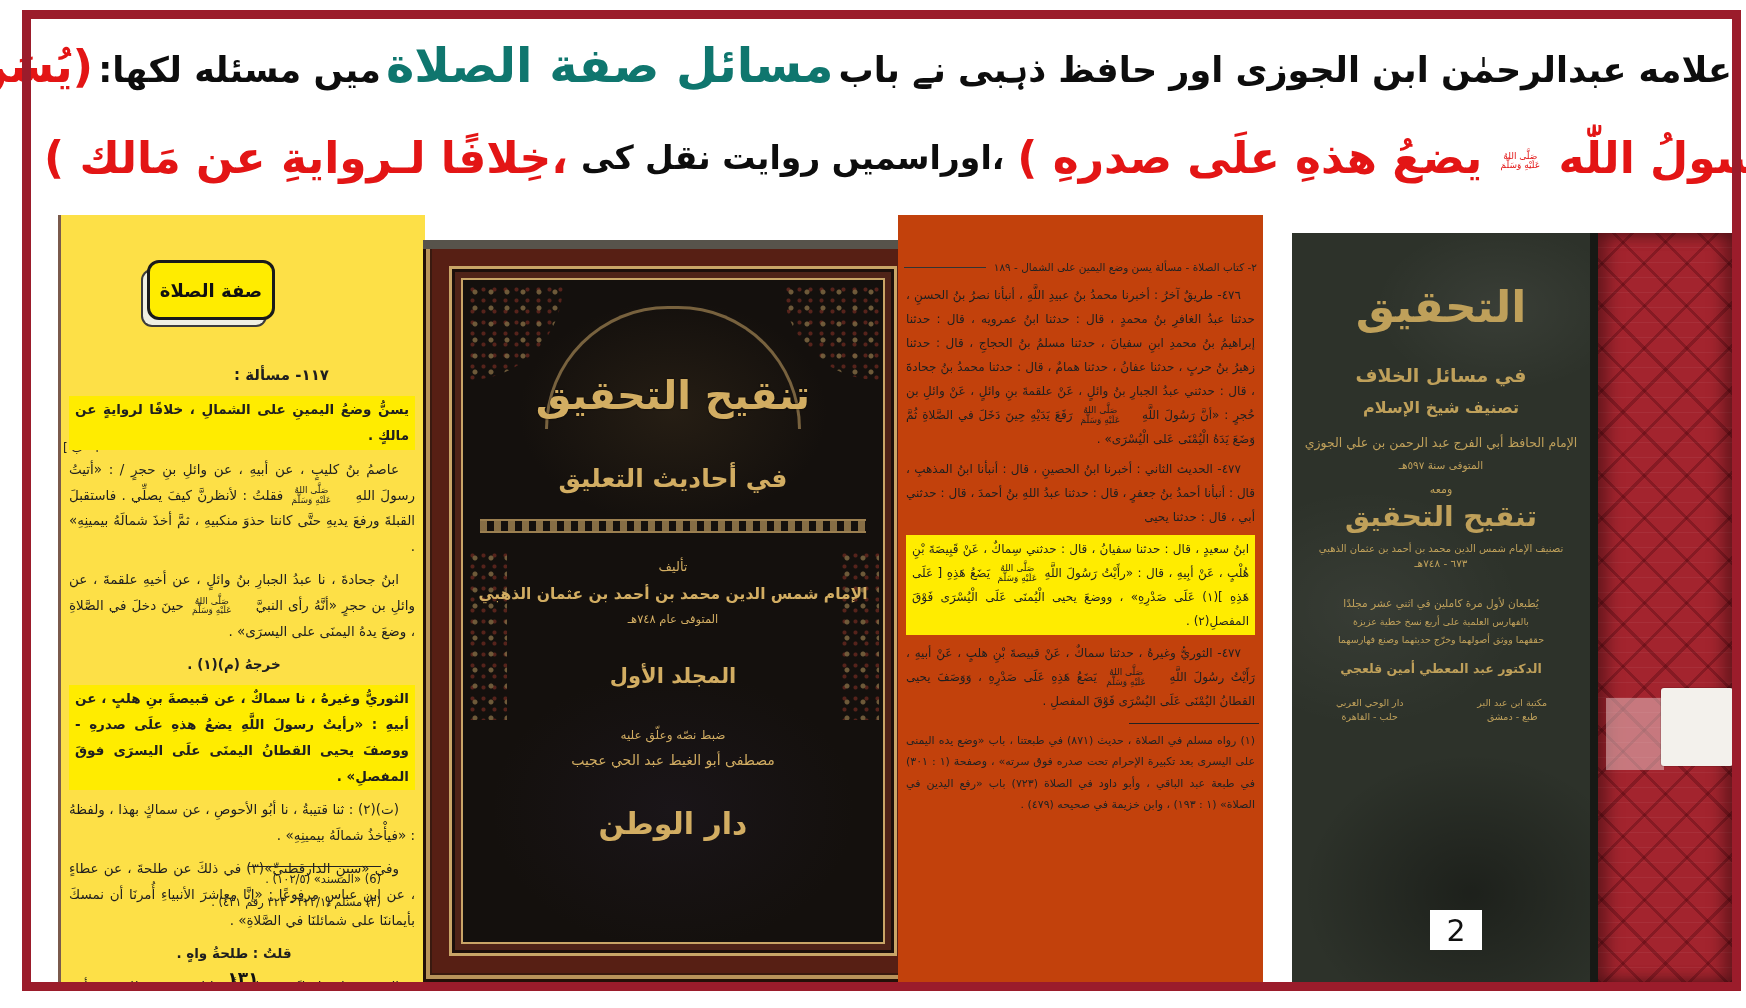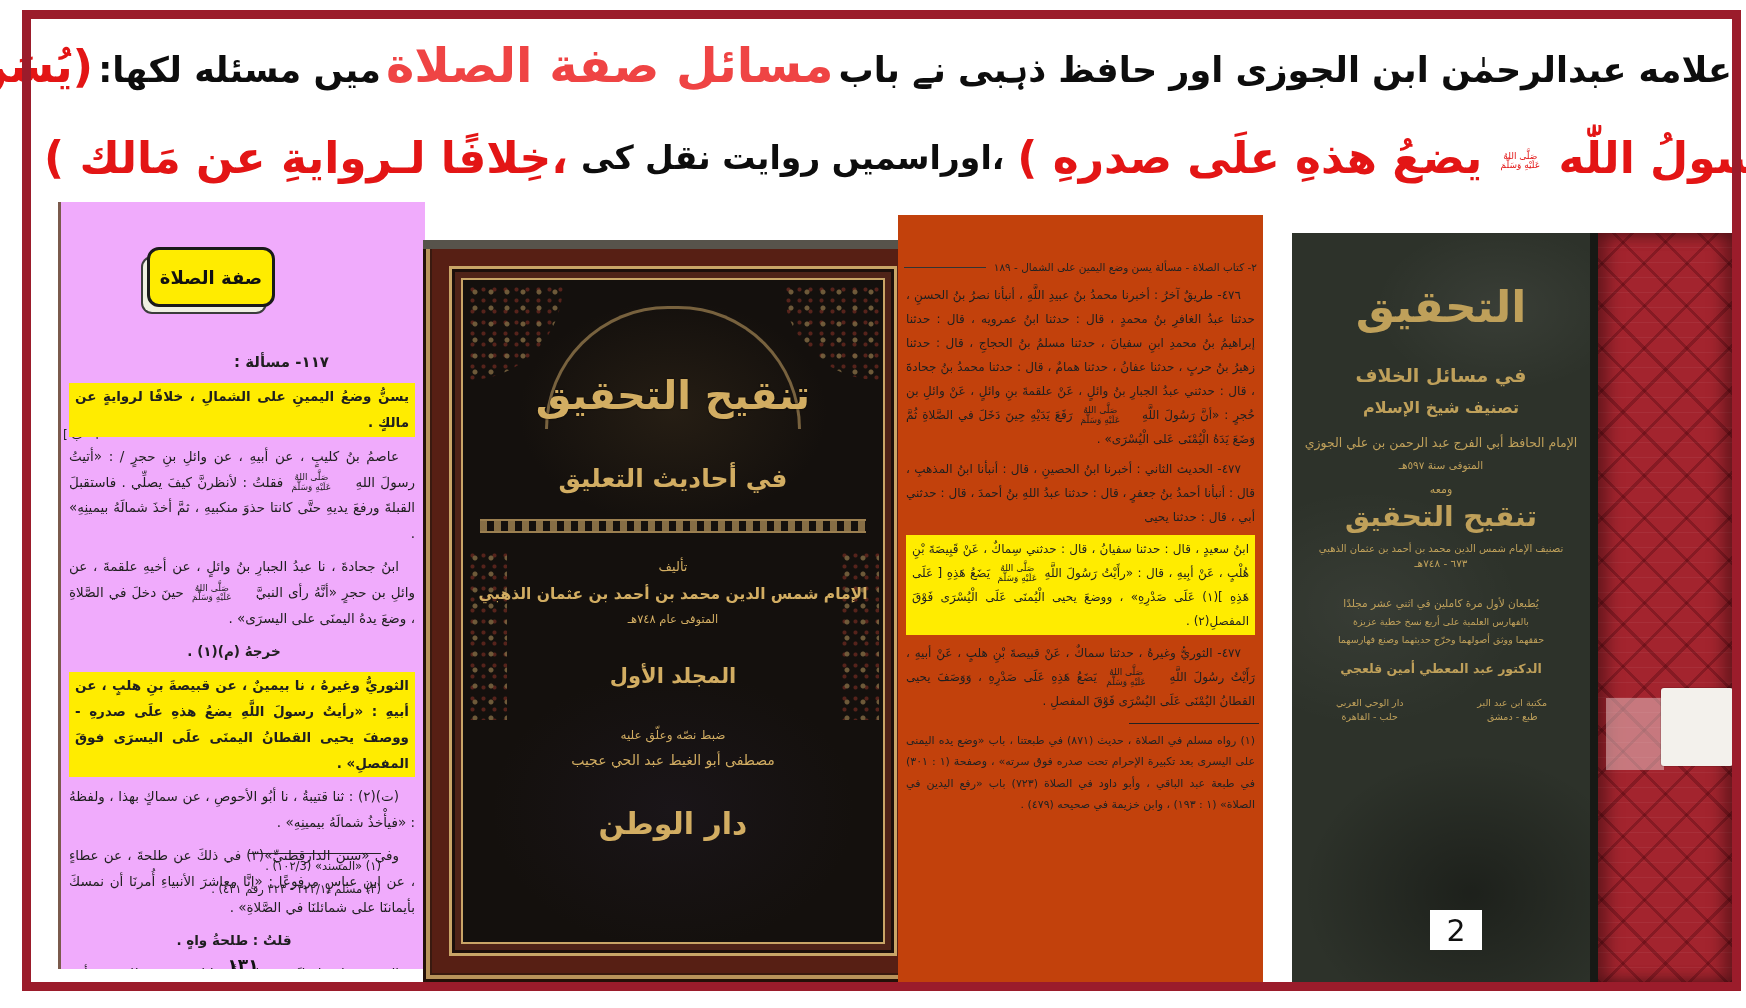--- a/index.html
+++ b/index.html
@@ -5,32 +5,32 @@
   html,body{margin:0;padding:0;background:#ffffff;}
   .canvas{position:relative;width:1746px;height:1008px;background:#ffffff;overflow:hidden;
           font-family:"DejaVu Sans",sans-serif;}
   
   .frame{position:absolute;left:22px;top:10px;width:1701px;height:963px;
          border:9px solid #9b1c2b;z-index:30;pointer-events:none;}
   
   .headline{position:absolute;left:42px;top:22px;width:1690px;height:182px;z-index:5;}
   .hl1{direction:rtl;text-align:right;white-space:nowrap;line-height:86px;height:90px;}
   .hl1 .urdu{font-size:35px;font-weight:700;color:#0d0d0d;}
-  .hl1 .red-big{font-size:48px;font-weight:800;color:#ef4444;}
+  .hl1 .red-big{font-size:48px;font-weight:800;color:#0f766e;}
   .hl1 .red-quote{font-size:45px;font-weight:800;color:#e31515;}
   .hl2{direction:ltr;display:flex;align-items:flex-start;gap:13px;white-space:nowrap;
        line-height:80px;margin-top:6px;padding-left:2px;}
   .hl2 .red{font-size:44px;font-weight:800;color:#e31515;direction:rtl;}
   .hl2 .urdu{font-size:33px;font-weight:700;color:#0d0d0d;direction:rtl;}
   
   .saw{display:inline-flex;flex-direction:column;align-items:center;justify-content:center;
        font-size:9px;line-height:1.05;vertical-align:middle;margin:0 3px;font-weight:400;color:inherit;}
   .saw i{font-style:normal;display:block;white-space:nowrap;}
   
-  .page-left{position:absolute;left:58px;top:202px;width:364px;height:767px;background:#f0abfc;
+  .page-left{position:absolute;left:58px;top:215px;width:364px;height:767px;background:#fde047;
              border-left:3px solid #7a5a4c;z-index:2;overflow:hidden;}
   .badge{position:absolute;left:86px;top:45px;width:122px;height:54px;background:#ffec00;
          border:3px solid #1a1a1a;border-radius:12px;display:flex;align-items:center;justify-content:center;
          font-size:18px;font-weight:700;color:#111;
          box-shadow:-7px 8px 0 -3px #efefe2,-7px 8px 0 -1px #3c3c3c;}
   .margin-marker{position:absolute;left:2px;top:226px;font-size:12px;color:#222;direction:rtl;}
   .lp-body{position:absolute;left:8px;right:10px;top:146px;direction:rtl;color:#1f1f1f;
            font-size:13.5px;line-height:1.92;text-align:justify;text-align-last:right;}
   .lp-masala{font-weight:700;font-size:15px;padding-right:86px;margin-bottom:6px;}
   .hl-yellow{background:#ffec00;font-weight:700;padding:1px 6px;display:block;}
@@ -155,30 +155,30 @@
       <span class="hl-yellow">يسنُّ وضعُ اليمينِ على الشمالِ ، خلافًا لروايةٍ عن مالكٍ .</span>
       <p>عاصمُ بنُ كليبٍ ، عن أبيهِ ، عن وائلِ بنِ حجرٍ / : «أتيتُ رسولَ اللهِ <span class="saw">
             <i>صَلَّى اللهُ</i>
             <i>عَلَيْهِ وَسَلَّمَ</i>
           </span> فقلتُ : لأنظرنَّ كيفَ يصلِّي . فاستقبلَ القبلةَ ورفعَ يديهِ حتَّى كانتا حذوَ منكبيهِ ، ثمَّ أخذَ شمالَهُ بيمينِهِ» .</p>
       <p>ابنُ جحادةَ ، نا عبدُ الجبارِ بنُ وائلٍ ، عن أخيهِ علقمةَ ، عن وائلِ بن حجرٍ «أنَّهُ رأى النبيَّ <span class="saw">
             <i>صَلَّى اللهُ</i>
             <i>عَلَيْهِ وَسَلَّمَ</i>
           </span> حينَ دخلَ في الصَّلاةِ ، وضعَ يدهُ اليمنَى على اليسرَى» .</p>
       <p class="lp-center">خرجهُ (م)(١) .</p>
-      <span class="hl-yellow">الثوريُّ وغيرهُ ، نا بيمينٌ ، عن قبيصةَ بنِ هلبٍ ، عن أبيهِ : «رأيتُ رسولَ اللَّهِ يضعُ هذهِ علَى صدرهِ - ووصفَ يحيى القطانُ اليمنَى علَى اليسرَى فوقَ المفصلِ» .</span>
+      <span class="hl-yellow">الثوريُّ وغيرهُ ، نا سماكٌ ، عن قبيصةَ بنِ هلبٍ ، عن أبيهِ : «رأيتُ رسولَ اللَّهِ يضعُ هذهِ علَى صدرهِ - ووصفَ يحيى القطانُ اليمنَى علَى اليسرَى فوقَ المفصلِ» .</span>
       <p>(ت)(٢) : ثنا قتيبةُ ، نا أبُو الأحوصِ ، عن سماكٍ بهذا ، ولفظهُ : «فيأْخذُ شمالَهُ بيمينِهِ» .</p>
       <p>وفي «سننِ الدارقطنيِّ»(٣) في ذلكَ عن طلحةَ ، عن عطاءٍ ، عن ابنِ عباسٍ مرفوعًا : «إنَّا معاشرَ الأنبياءِ أُمرنَا أن نمسكَ بأيماننَا على شمائلنَا في الصَّلاةِ» .</p>
       <p class="lp-center">قلتُ : طلحةُ واهٍ .</p>
       <p>النضرُ بنُ إسماعيلَ ، عن ابن أبي ليلى ، عن عطاءٍ ، عن أبي هريرةَ مرفوعًا : «إنَّا معاشرَ الأنبياءِ ... » الحديث .</p>
 
     </div>
     <div class="lp-foot">
       <div class="fn-rule"></div>
-      <div>(١) «المسند» (١٠٢/3) .</div>
+      <div>(6) «المسند» (١٠٢/٥) .</div>
       <div>(٢) مسلم (٣٢٢/١ - ٣٢٣ رقم ٤٣١) .</div>
     </div>
     <div class="page-no">١٣١</div>
   </section>
 
   <section class="cover-mid">
     <div class="cm-topstrip"></div>
     <div class="cm-field">
       <div class="cm-dome"></div>
       <div class="cm-orn tl"></div>

